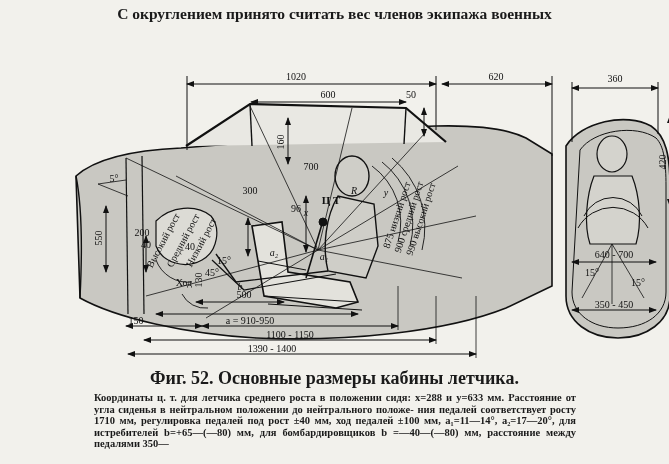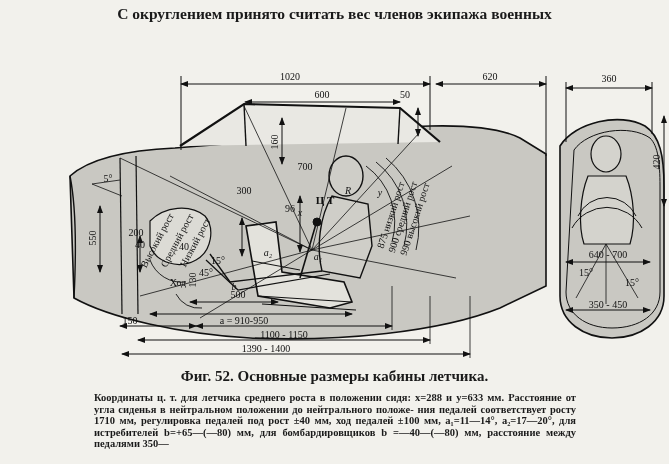--- a/index.html
+++ b/index.html
@@ -21,28 +21,28 @@
     line-height:19px;
     font-weight:700;
     padding:0 8px;
     box-sizing:border-box;
   }
   .top-text .l1{display:block;text-align:center;}
   .top-text .l2{display:block;text-align:justify;}
 
   
   .figure{
-    position:absolute;left:0;top:46px;width:545px;height:320px;
+    position:absolute;left:6px;top:46px;width:545px;height:320px;
   }
   .figure svg{display:block;}
 
   
   .caption{
     position:absolute;left:0;top:368px;width:669px;
-    text-align:center;font-size:15px;font-weight:700;
+    text-align:center;font-size:18px;font-weight:700;
   }
 
   
   .note{
     position:absolute;left:94px;top:392px;width:482px;
     font-size:10.5px;line-height:11.6px;
     text-align:justify;
     font-weight:700;
   }
   .note .center{display:block;text-align:center;}

